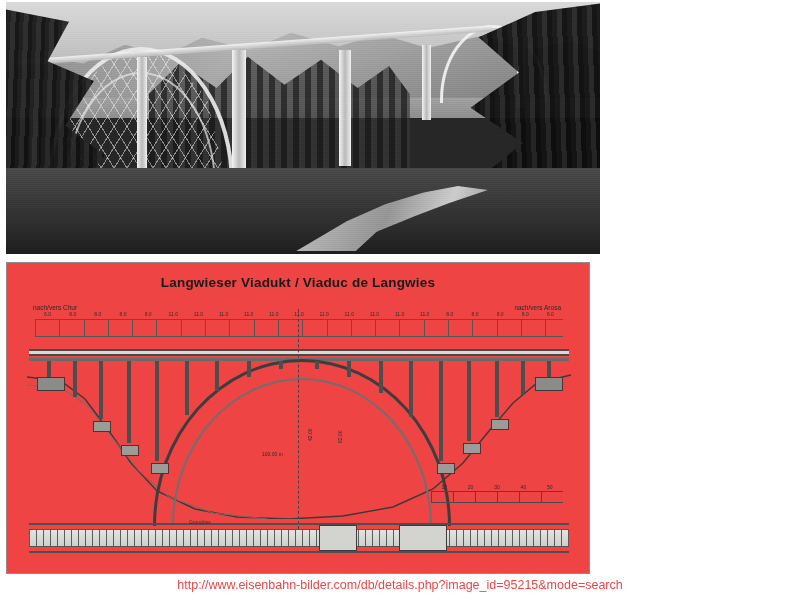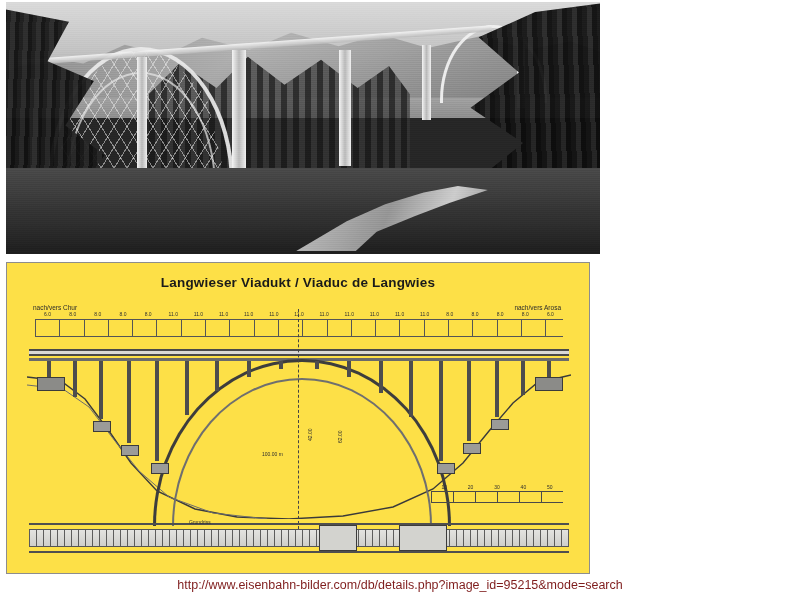--- a/index.html
+++ b/index.html
@@ -151,21 +151,21 @@
     mix-blend-mode: overlay;
   }
 
   
   .drawing {
     position: absolute;
     left: 6px;
     top: 262px;
     width: 582px;
     height: 310px;
-    background: #fde047;
+    background: #ef4444;
     border: 1px solid #8d8d8d;
     overflow: hidden;
   }
   .drawing .dtitle {
     position: absolute;
     top: 12px; left: 0; width: 100%;
     text-align: center;
     font-size: 13.5px;
     font-weight: bold;
     color: #1a1a1a;
@@ -305,21 +305,21 @@
     background: #d3d3cf;
   }
 
   
   .url {
     position: absolute;
     left: 0; right: 0;
     top: 578px;
     text-align: center;
     font-size: 12.5px;
-    color: #7f1d1d;
+    color: #ef4444;
     font-family: "Liberation Sans", sans-serif;
   }
 </style>
 </head>
 <body>
 
 <div class="page">
 
   <div class="photo">
     <div class="sky"></div>

